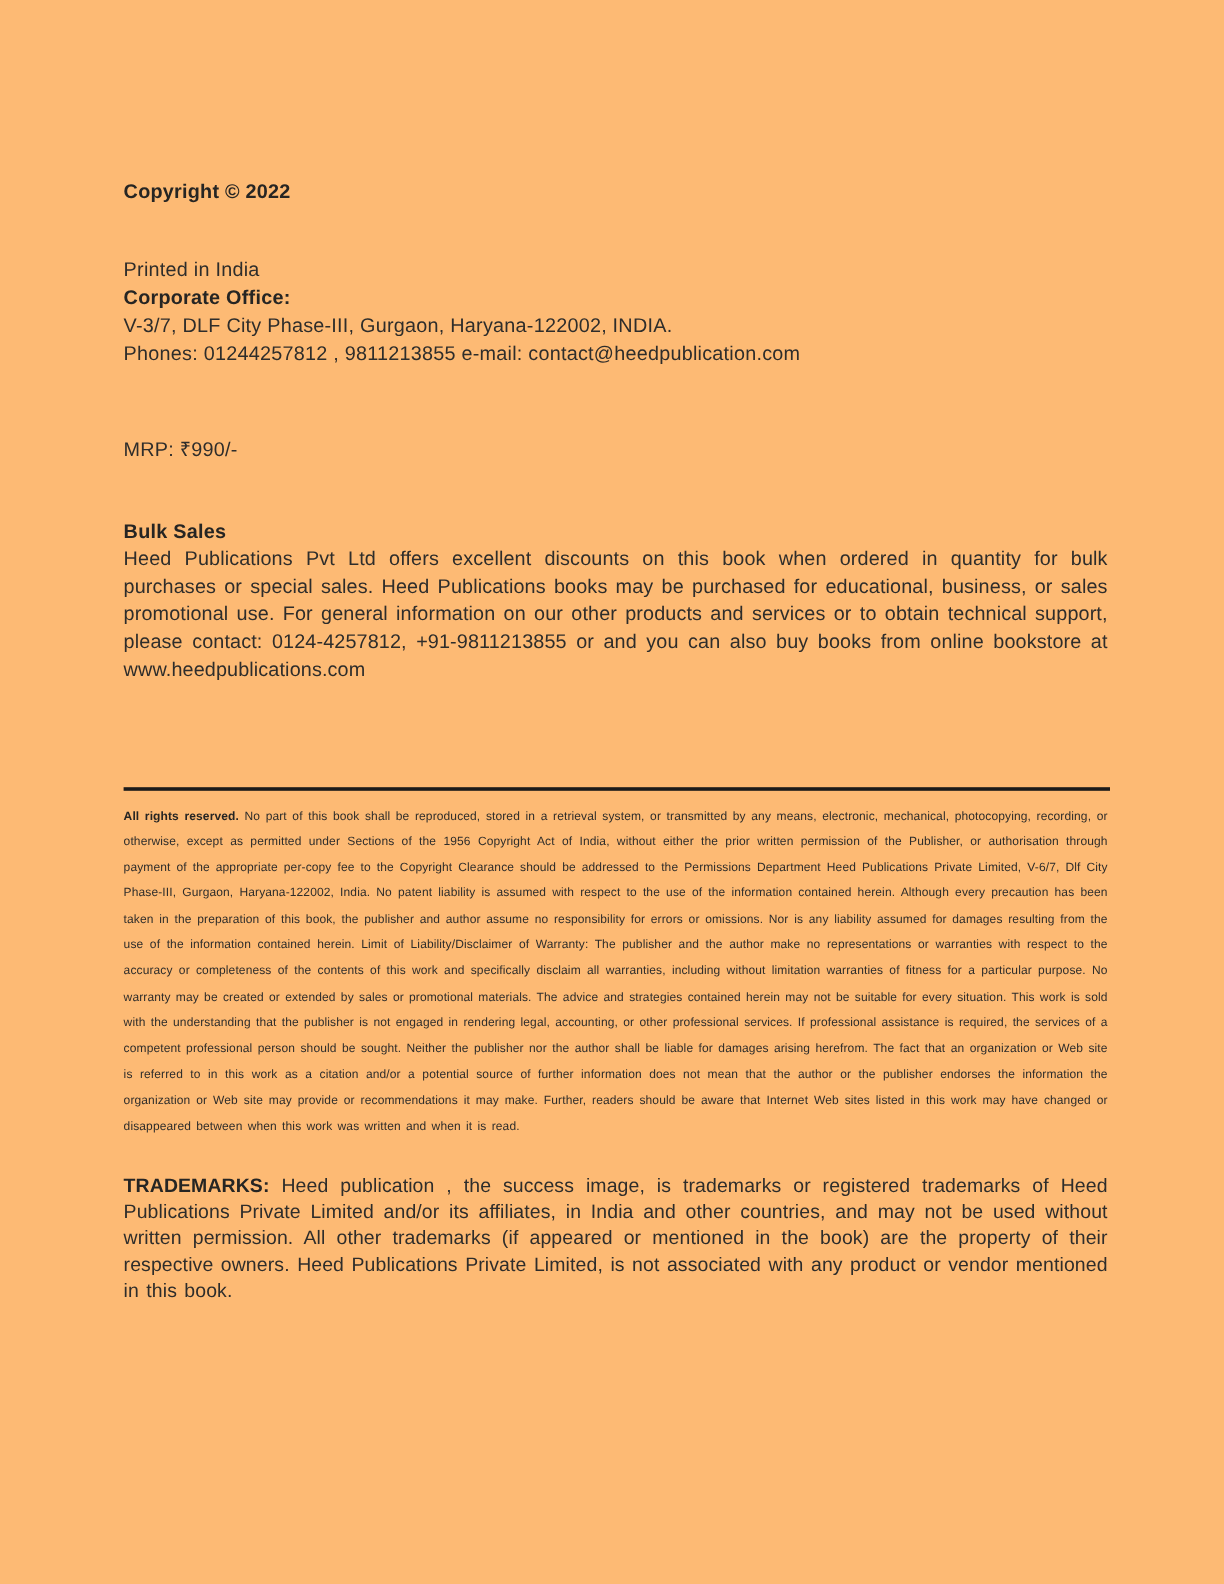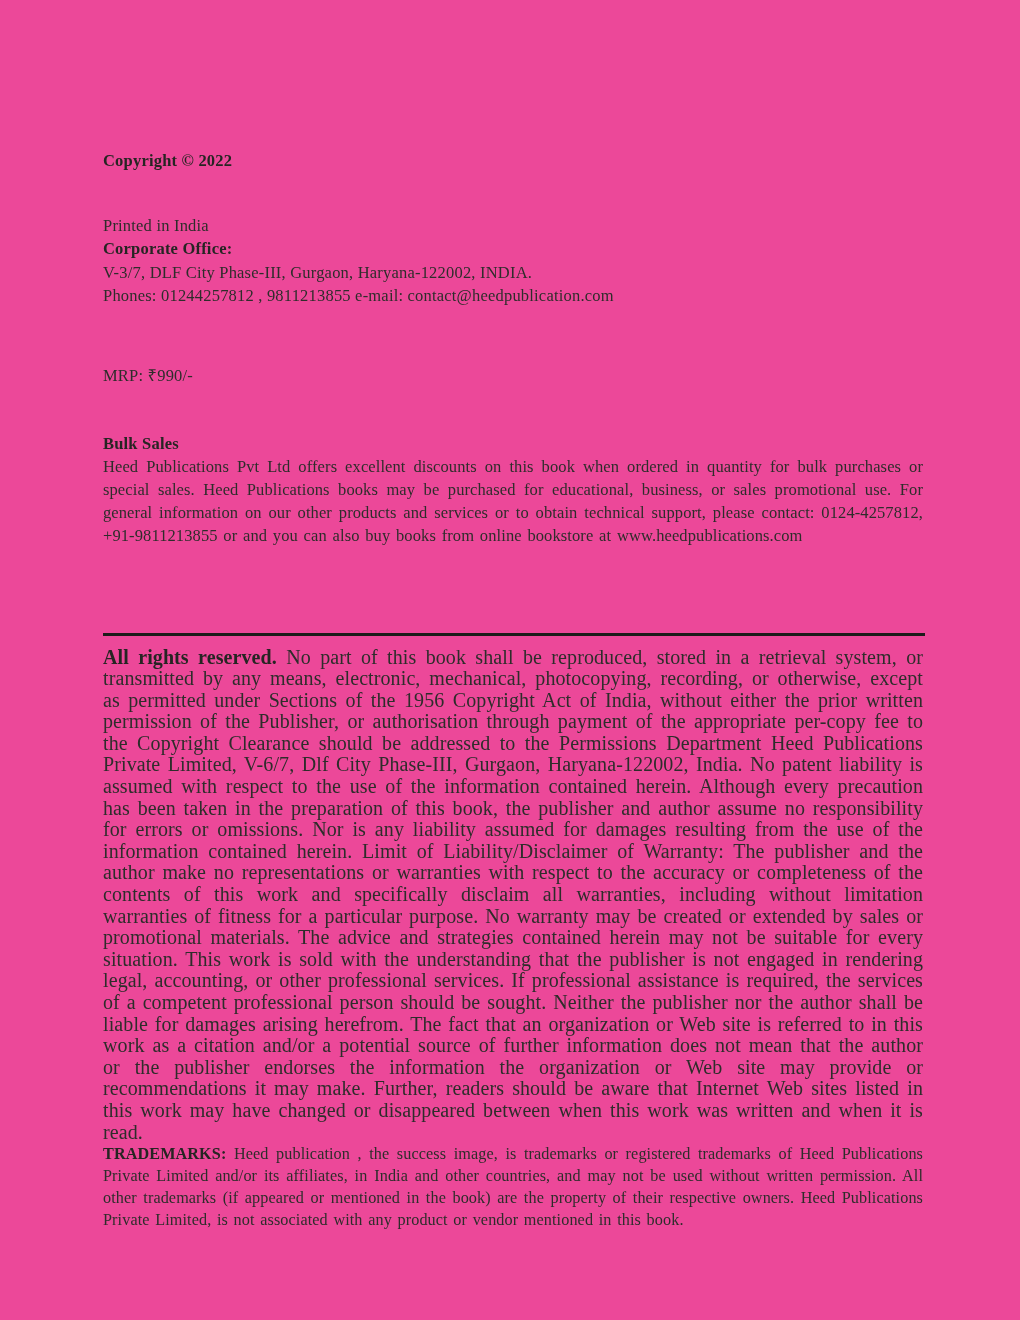--- a/index.html
+++ b/index.html
@@ -4,22 +4,22 @@
 <style>
   html, body {
     margin: 0;
     padding: 0;
     background: #fdfdfc;
   }
   .page {
     position: relative;
     width: 1020px;
     height: 1320px;
-    background: #ec4899;
-    font-family: Liberation Serif, serif;
+    background: #fdba74;
+    font-family: Liberation Sans, sans-serif;
     color: #2e2d2b;
     overflow: hidden;
   }
   .content {
     position: absolute;
     left: 103px;
     top: 0;
     width: 820px;
   }
   .line {
@@ -44,24 +44,25 @@
   }
   .rule {
     margin-top: 86px;
     border: none;
     border-top: 3px solid #1c1b1a;
     width: 822px;
     margin-left: 0;
   }
   .rights-para {
     margin-top: 11px;
-    font-size: 20px;
+    font-size: 10px;
     line-height: 21.6px;
   }
   .trademarks-para {
+    margin-top: 27px;
     font-size: 16.2px;
     line-height: 22px;
   }
 </style>
 </head>
 <body>
 
 <div class="page">
   <div class="content">
 

